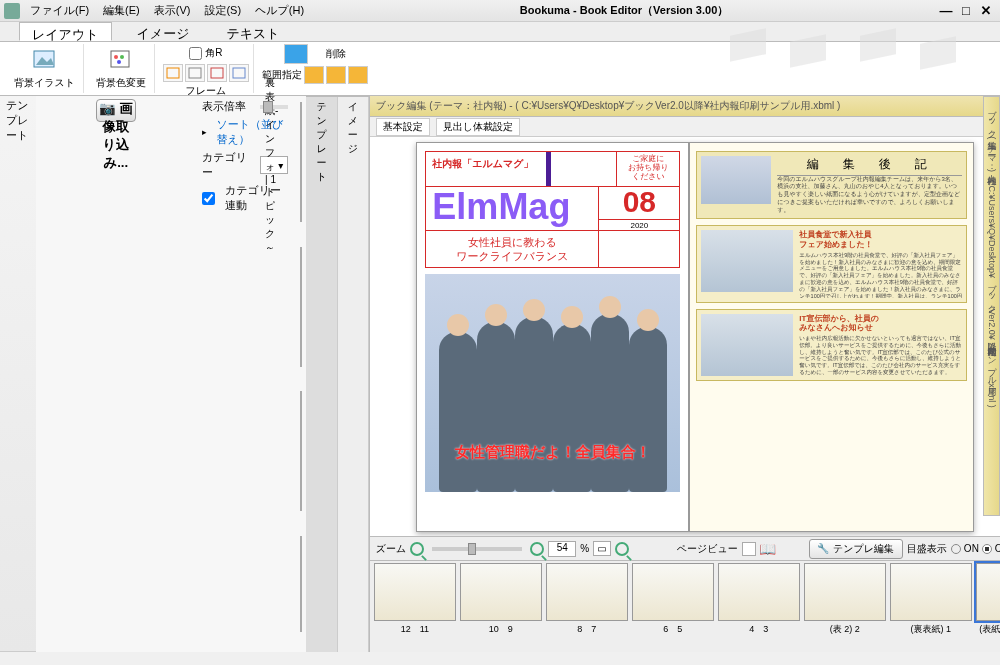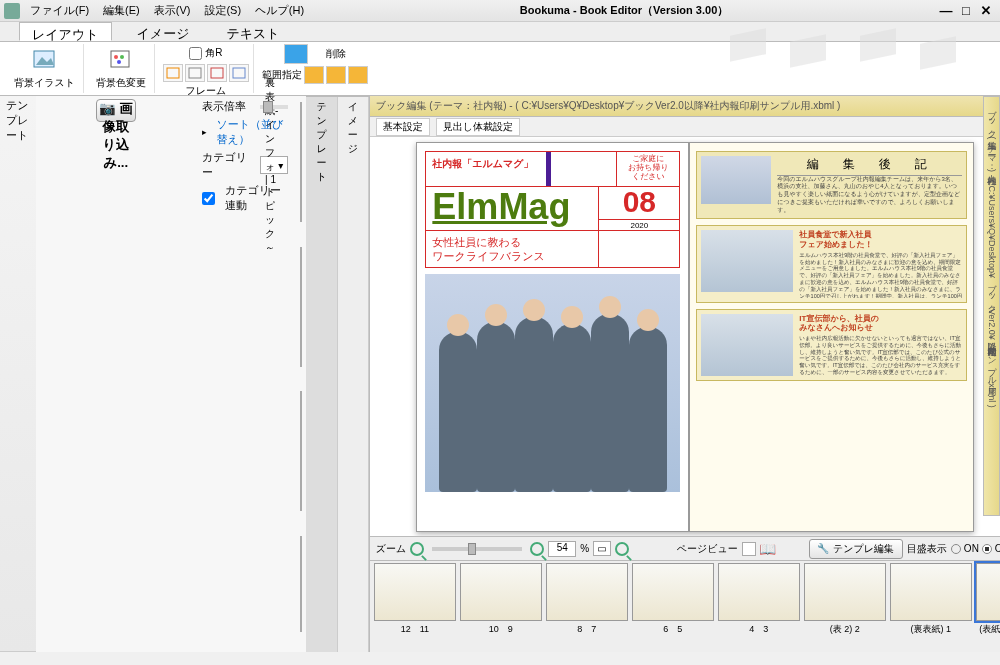--- a/index.html
+++ b/index.html
@@ -68,25 +68,25 @@
 .canvas { flex:1; background:#fff; display:flex; align-items:center; justify-content:center; overflow:hidden; position:relative; }
 .spread { width:558px; height:390px; display:flex; box-shadow:0 2px 6px rgba(0,0,0,.3); background:#fff; }
 .page { flex:1; border:1px solid #999; position:relative; overflow:hidden; }
 
 
 .cover-page { background:#fff; }
 .cover-top-row { display:flex; height:36px; margin:8px 8px 0 8px; border:1px solid #d62828; }
 .cover-mag-ja { flex:2; padding:5px 6px; font-size:10px; color:#d62828; font-weight:bold; border-right:5px solid #4c1d95; }
 .cover-note { flex:1; padding:2px 4px; font-size:8px; color:#d62828; border-left:1px solid #d62828; text-align:center; line-height:1.15; }
 .cover-title-row { display:flex; margin:0 8px; border:1px solid #d62828; border-top:none; }
-.cover-title { flex:2; color:#4d7c0f; font-size:36px; font-weight:bold; padding:2px 6px; border-right:1px solid #d62828; line-height:1;text-decoration:underline; }
+.cover-title { flex:2; color:#8b5cf6; font-size:36px; font-weight:bold; padding:2px 6px; border-right:1px solid #d62828; line-height:1; }
 .cover-issue-box { flex:1; text-align:center; display:flex; flex-direction:column; justify-content:center; }
 .cover-issue { color:#d62828; font-size:30px; font-weight:bold; line-height:1; }
 .cover-year { font-size:8px; border-top:1px solid #d62828; margin-top:2px; padding-top:1px; }
-.cover-sub-row { display:flex; margin:0 8px; border:1px solid #d62828; border-top:none; }
+.cover-sub-row { display:flex; margin:0 8px; border:1px solid #d62828; border-top:none;text-align:center; }
 .cover-sub { flex:2; color:#d62828; font-size:11px; padding:4px 6px; line-height:1.3; border-right:1px solid #d62828; }
 .cover-photo { margin:6px 8px 8px 8px; height:218px; background:linear-gradient(180deg,#c8d4e8 0%,#aac0db 100%); position:relative; overflow:hidden; }
 .cover-photo .people { position:absolute; inset:18px 6px 0 6px; display:flex; align-items:flex-end; justify-content:center; gap:-4px; }
 .person { width:38px; height:160px; background:#5a6a7a; border-radius:18px 18px 4px 4px; position:relative; }
 .person::before { content:""; position:absolute; top:-18px; left:8px; width:22px; height:22px; background:#e8c8a8; border-radius:50%; }
 .cover-headline { position:absolute; left:0; right:0; bottom:30px; text-align:center; color:#ff2a2a; font-size:15px; font-weight:bold; text-shadow:0 0 2px #fff; }
 
 
 .back-page { background:#fffcee; padding:8px 6px; font-size:7px; }
 .ed-note { background:#f0e8b8; border:1px solid #c8b860; padding:4px; margin-bottom:6px; display:flex; gap:6px; }
@@ -412,20 +412,21 @@
           </div>
           <div class="cover-photo">
             <div class="people">
               <div class="person"></div>
                 <div class="person" style="height:170px"></div>
                 <div class="person" style="height:175px"></div>
                 <div class="person" style="height:168px"></div>
                 <div class="person" style="height:178px"></div>
                 <div class="person" style="height:165px"></div>
             </div>
+            <div class="cover-headline">女性管理職だよ！全員集合！</div>
           </div>
         </div>
 
         <div class="page back-page">
           <div class="ed-note">
             <div class="ed-photo"></div>
             <div style="flex:1">
               <div class="ed-title">編　集　後　記</div>
               <div class="ed-body">今回のエルムハウスグループ社内報編集チームは、来年から3名、横浜の支社、加藤さん、丸山のおやじ4人となっております。いつも見やすく楽しい紙面になるよう心がけていますが、定型企画などにつきご提案もいただければ幸いですので、よろしくお願いします。</div>
             </div>

